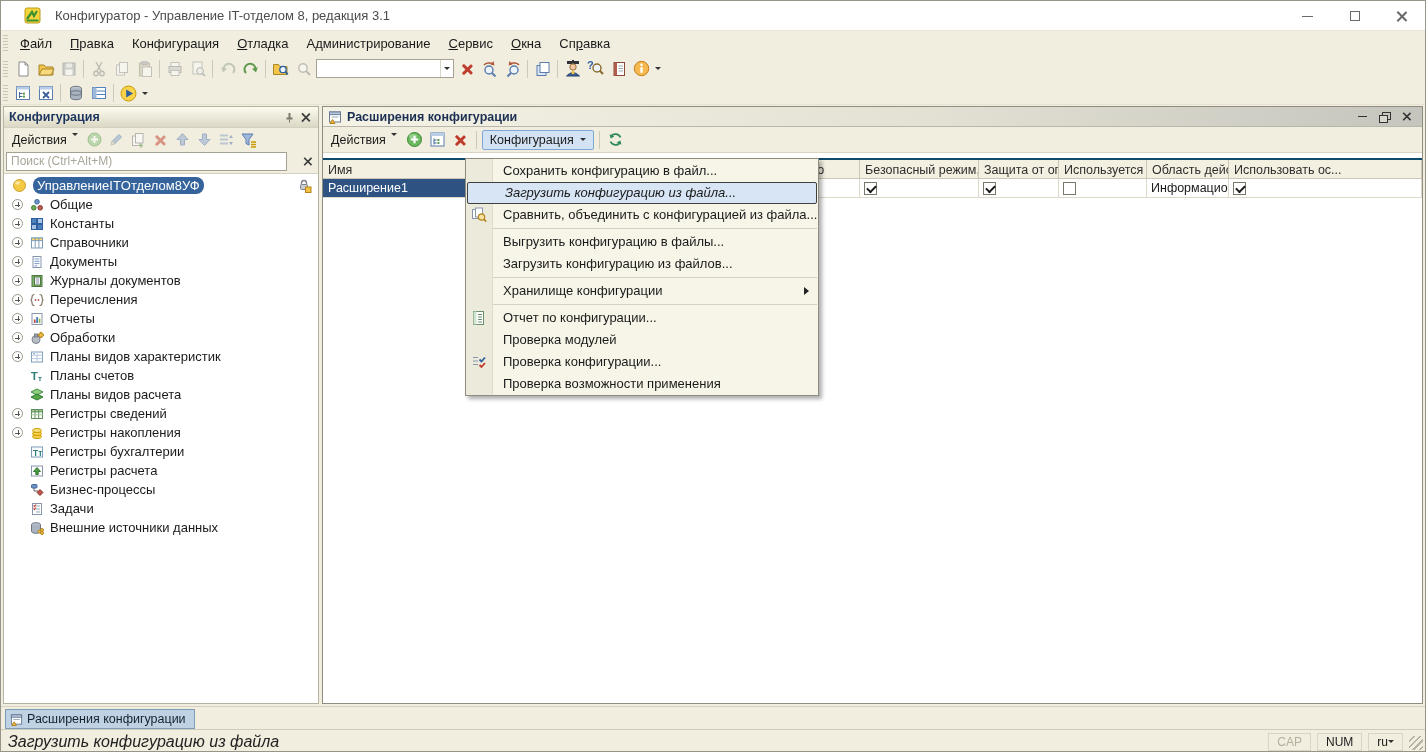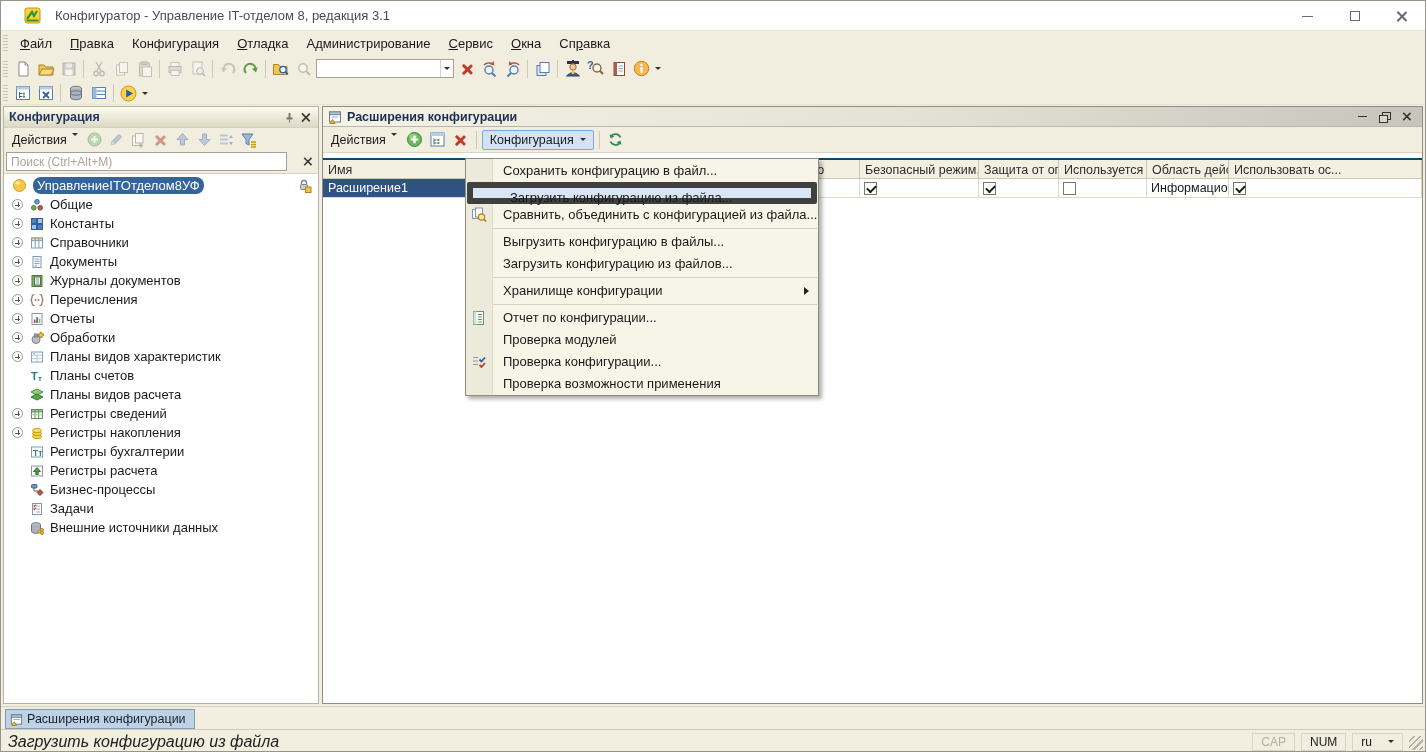--- a/index.html
+++ b/index.html
@@ -52,21 +52,21 @@
 
   
   .sidebar{position:absolute;left:2px;top:1px;width:316px;height:598px;border:1px solid #b5b2a1;background:#f1eee0;display:flex;flex-direction:column;}
   .sb-header{height:21px;background:linear-gradient(to bottom,#fdfbee,#dbd8c5);display:flex;align-items:center;padding:0 5px;border-bottom:1px solid #d4d1c0;}
   .sb-title{font-weight:bold;color:#1c355e;font-size:12.5px;flex:1;}
   .sb-hbtn{width:16px;height:16px;display:flex;align-items:center;justify-content:center;color:#444;}
   .sb-actions{height:23px;display:flex;align-items:center;padding:0 3px;gap:1px;}
   .txtbtn{display:flex;align-items:flex-start;gap:5px;padding:2px 5px;font-size:12.5px;}
   .sbtn{width:21px;height:20px;display:flex;align-items:center;justify-content:center;}
   .sbtn.dim{opacity:.55;}
-  .sb-search{height:22px;display:flex;align-items:flex-end;padding:0 2px 2px 2px;gap:12px;}
+  .sb-search{height:22px;display:flex;align-items:center;padding:0 2px 2px 2px;gap:12px;}
   .sb-search .sinput{flex:1;height:19px;background:#fff;border:1px solid #a5a294;display:flex;align-items:center;}
   .sb-search input{flex:1;border:0;outline:0;font:12px "Liberation Sans",sans-serif;padding:0 4px;background:transparent;min-width:0;}
   .sb-search input::placeholder{color:#a9a69a;}
   .sb-clear{width:17px;height:19px;display:flex;align-items:center;justify-content:center;color:#555;}
   .sb-tree{flex:1;background:#fff;border-top:1px solid #d4d1c0;padding-top:2px;overflow:hidden;position:relative;}
   .trow{height:19px;display:flex;align-items:center;padding-left:8px;white-space:nowrap;}
   .exp{width:11px;height:11px;border:1px solid #9a9a8c;border-radius:50%;background:#fff;position:relative;flex:0 0 11px;}
   .exp::before{content:"";position:absolute;left:2px;top:4.5px;width:5px;height:1px;background:#555;}
   .exp::after{content:"";position:absolute;left:4.5px;top:2px;width:1px;height:5px;background:#555;}
   .exp.none{visibility:hidden;}
@@ -96,33 +96,33 @@
   .td.name{background:#2e5382;color:#fff;padding-left:5px;}
   .cbx{width:13px;height:13px;border:1px solid #787868;background:#fff;position:relative;display:inline-block;}
   .cbx.checked::after{content:"";position:absolute;left:2px;top:2px;width:7px;height:4px;border-left:2px solid #1a1a1a;border-bottom:2px solid #1a1a1a;transform:rotate(-45deg);}
   .c0{width:449px;} .c1{width:88px;} .c2{width:119px;} .c3{width:80px;} .c4{width:88px;} .c5{width:82px;} .c6{flex:1 1 auto;}
 
   
   .menu{position:absolute;left:464px;top:157px;width:354px;height:238px;background:#f7f5e8;
     border:1px solid #8f8d80;box-shadow:3px 3px 4px rgba(0,0,0,.32);z-index:20;padding-top:1px;}
   .menu-gutter{position:absolute;left:0;top:0;bottom:0;width:27px;background:#eceadb;border-right:1px solid #dfdccb;}
   .mi{position:relative;height:22px;line-height:21px;padding-left:37px;font-size:13px;white-space:nowrap;}
-  .mi.hl{background:#d7e5f5;border:6px solid #404040;border-radius:2px;line-height:19px;margin:0 1px;}
+  .mi.hl{background:#d7e5f5;border:1px solid #404040;border-radius:2px;line-height:19px;margin:0 1px;font-style:italic;}
   .mi .mico{position:absolute;left:5px;top:3px;}
   .mi .subarrow{position:absolute;right:9px;top:7px;width:0;height:0;border-left:5px solid #222;border-top:4px solid transparent;border-bottom:4px solid transparent;}
   .msep{height:1px;background:#d4d1c0;margin:2px 1px;}
 
   
   .tabbar{position:absolute;left:0;top:705px;width:100%;height:23px;background:#f1eee0;border-top:1px solid #d5d2c1;display:flex;align-items:flex-start;}
   .wtab{margin:2px 0 0 4px;height:20px;background:#bfd2e4;border:1px solid #7f9db9;display:flex;align-items:center;gap:4px;padding:0 8px 0 4px;font-size:12.5px;color:#14222e;}
   .statusbar{position:absolute;left:0;top:728px;width:100%;height:24px;background:#f1eee0;border-top:1px solid #cfccbb;display:flex;align-items:center;}
   .status-msg{margin-left:7px;font-size:16px;color:#222;flex:1;font-style:italic;}
   .sbox{height:18px;border:1px solid #d8d5c4;background:#f1eee0;display:flex;align-items:center;justify-content:center;font-size:12px;padding:0 8px;margin-right:6px;}
   .sbox.dim{color:#b3af9d;}
-  .sbox.lang{gap:16px;}
+  .sbox.lang{gap:0;}
   .gripcorner{width:14px;height:14px;margin:6px 2px 0 0;align-self:flex-start;
     background:repeating-linear-gradient(135deg,transparent 0 3px,#b5b2a1 3px 4.5px);}
 </style>
 </head>
 <body>
 
 <div class="window">
 
   <div class="titlebar">
     <span class="ico appicon">

